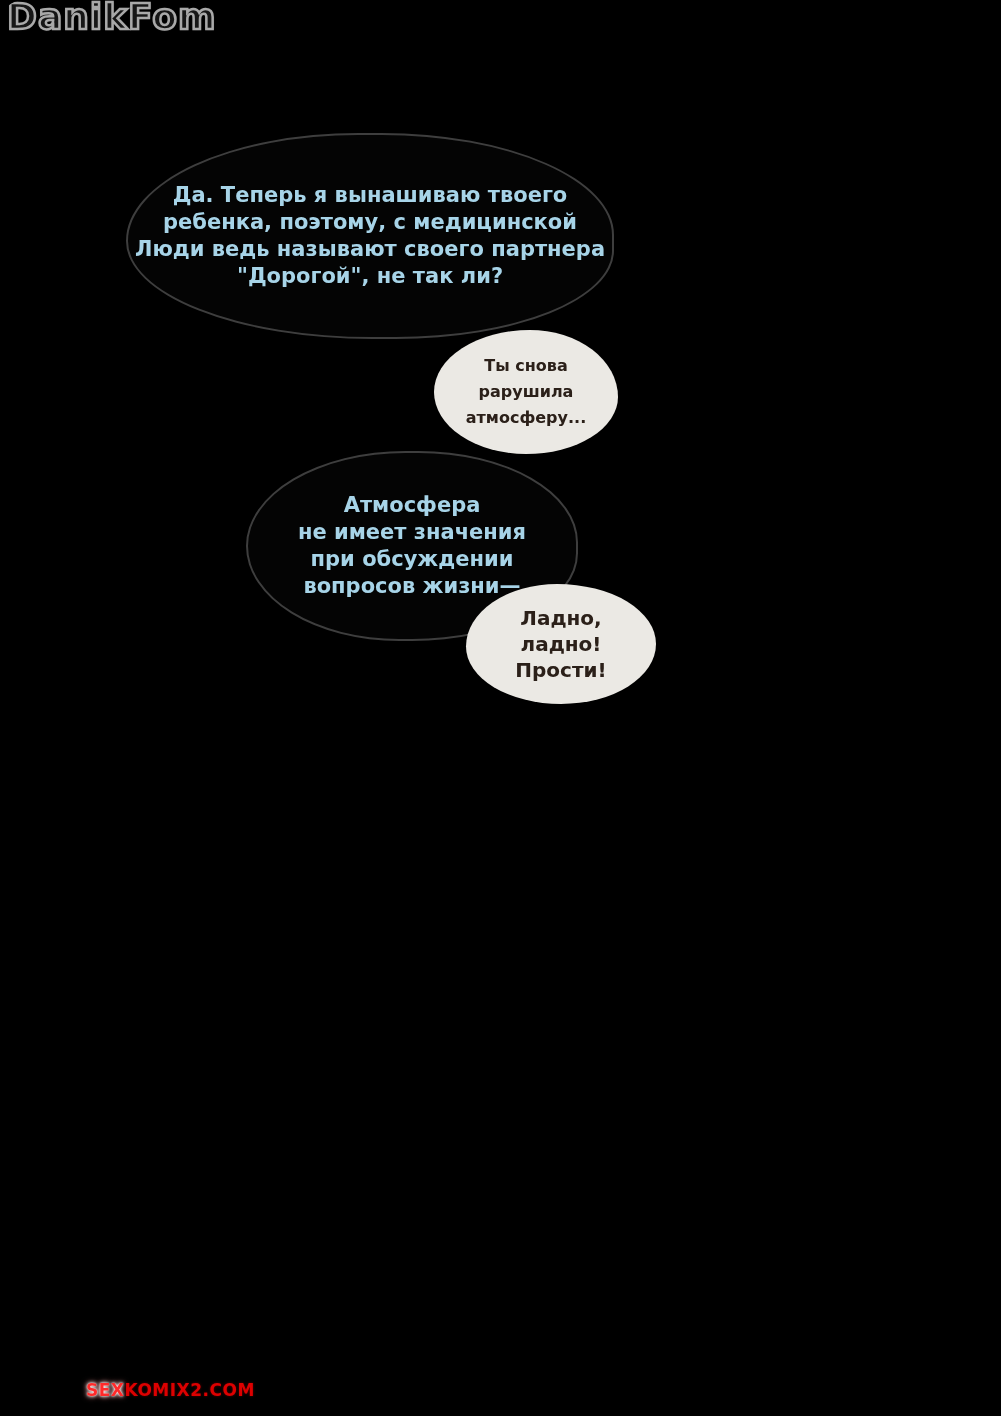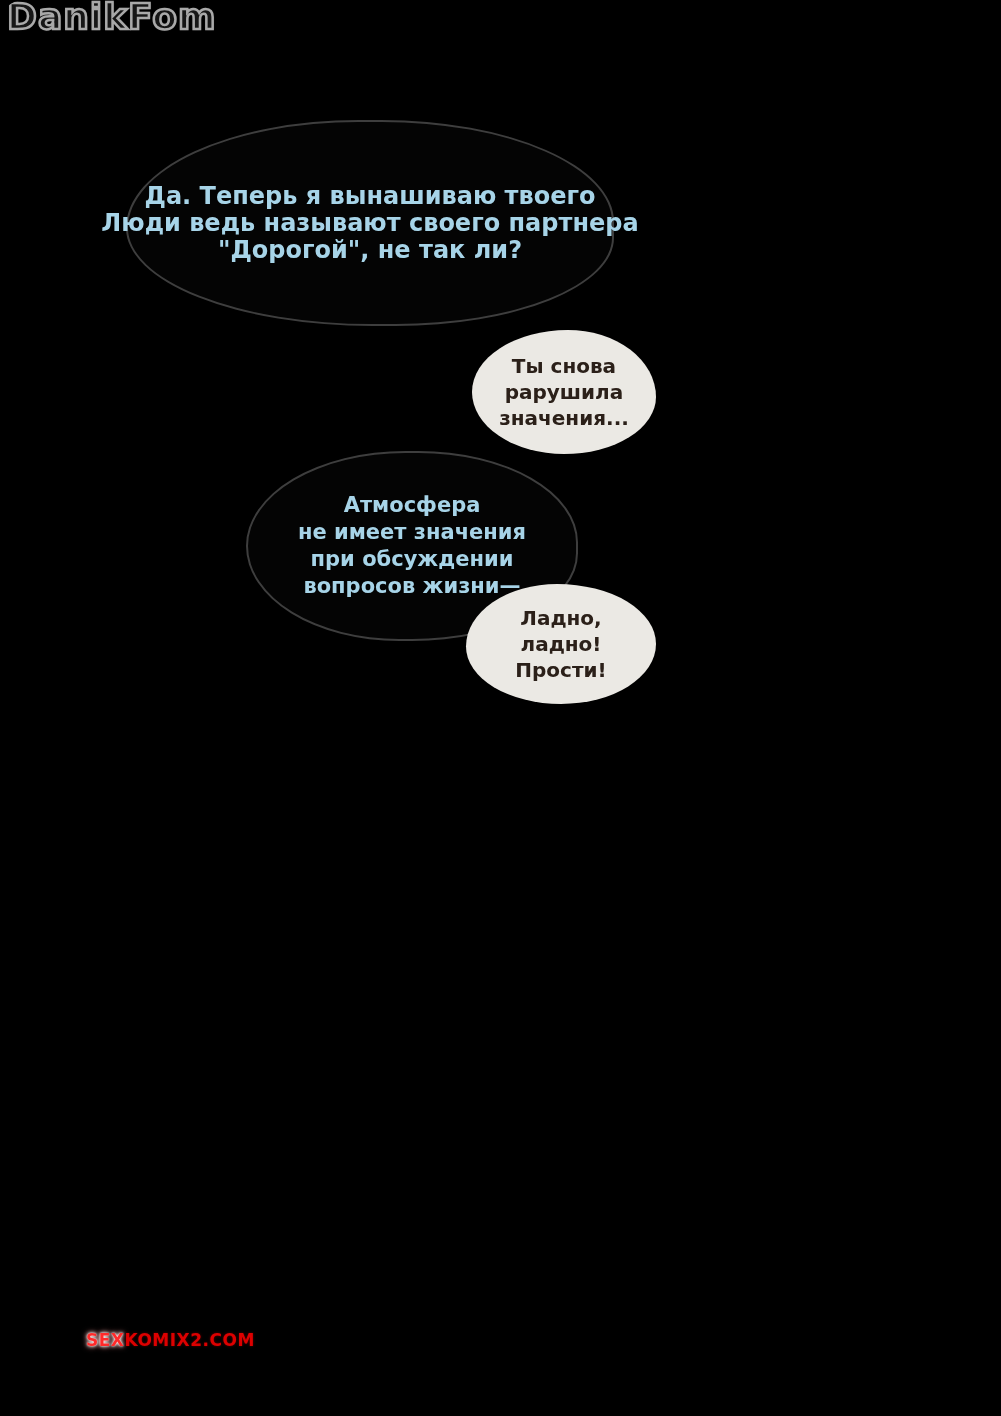--- a/index.html
+++ b/index.html
@@ -47,34 +47,34 @@
     color: #a7d4e8;
   }
   .bubble.light {
     background: #ebe9e4;
     border: none;
     color: #2b2019;
   }
 
   #bubble-1 {
     left: 126px;
-    top: 120px;
+    top: 133px;
     width: 488px;
     height: 206px;
     border-radius: 50% 50% 47% 53% / 55% 52% 45% 50%;
-    font-size: 24px;
+    font-size: 21px;
     line-height: 27px;
   }
   #bubble-2 {
-    left: 472px;
+    left: 434px;
     top: 330px;
     width: 184px;
     height: 124px;
     border-radius: 52% 48% 50% 50% / 50% 54% 46% 50%;
-    font-size: 20px;
+    font-size: 16px;
     line-height: 26px;
   }
   #bubble-3 {
     left: 246px;
     top: 451px;
     width: 332px;
     height: 190px;
     border-radius: 50% 50% 52% 48% / 52% 50% 48% 52%;
     font-size: 21px;
     line-height: 27px;
@@ -87,21 +87,21 @@
     border-radius: 48% 52% 50% 50% / 52% 50% 50% 48%;
     font-size: 20px;
     line-height: 26px;
   }
   .bubble-line { white-space: nowrap; }
 
   
   #watermark {
     position: absolute;
     left: 86px;
-    top: 1330px;
+    top: 1380px;
     font-size: 17px;
     font-weight: bold;
     letter-spacing: 0.5px;
     white-space: nowrap;
   }
   #watermark .wm-highlight {
     color: #ff2a2a;
     text-shadow: 0 0 4px #ffffff, 0 0 2px #ffffff, 0 0 6px #ff8080;
   }
   #watermark .wm-rest {
@@ -111,28 +111,29 @@
 </style>
 </head>
 <body>
 
 <div id="page">
 
   <div id="artist-logo">DanikFom</div>
 
   <div id="bubble-1" class="bubble dark">
     <div class="bubble-line">Да. Теперь я вынашиваю твоего</div>
+    <div class="bubble-line">ребенка, поэтому, с медицинской</div>
     <div class="bubble-line">Люди ведь называют своего партнера</div>
     <div class="bubble-line">"Дорогой", не так ли?</div>
   </div>
 
   <div id="bubble-2" class="bubble light">
     <div class="bubble-line">Ты снова</div>
     <div class="bubble-line">рарушила</div>
-    <div class="bubble-line">значения...</div>
+    <div class="bubble-line">атмосферу...</div>
   </div>
 
   <div id="bubble-3" class="bubble dark">
     <div class="bubble-line">Атмосфера</div>
     <div class="bubble-line">не имеет значения</div>
     <div class="bubble-line">при обсуждении</div>
     <div class="bubble-line">вопросов жизни—</div>
   </div>
 
   <div id="bubble-4" class="bubble light">

